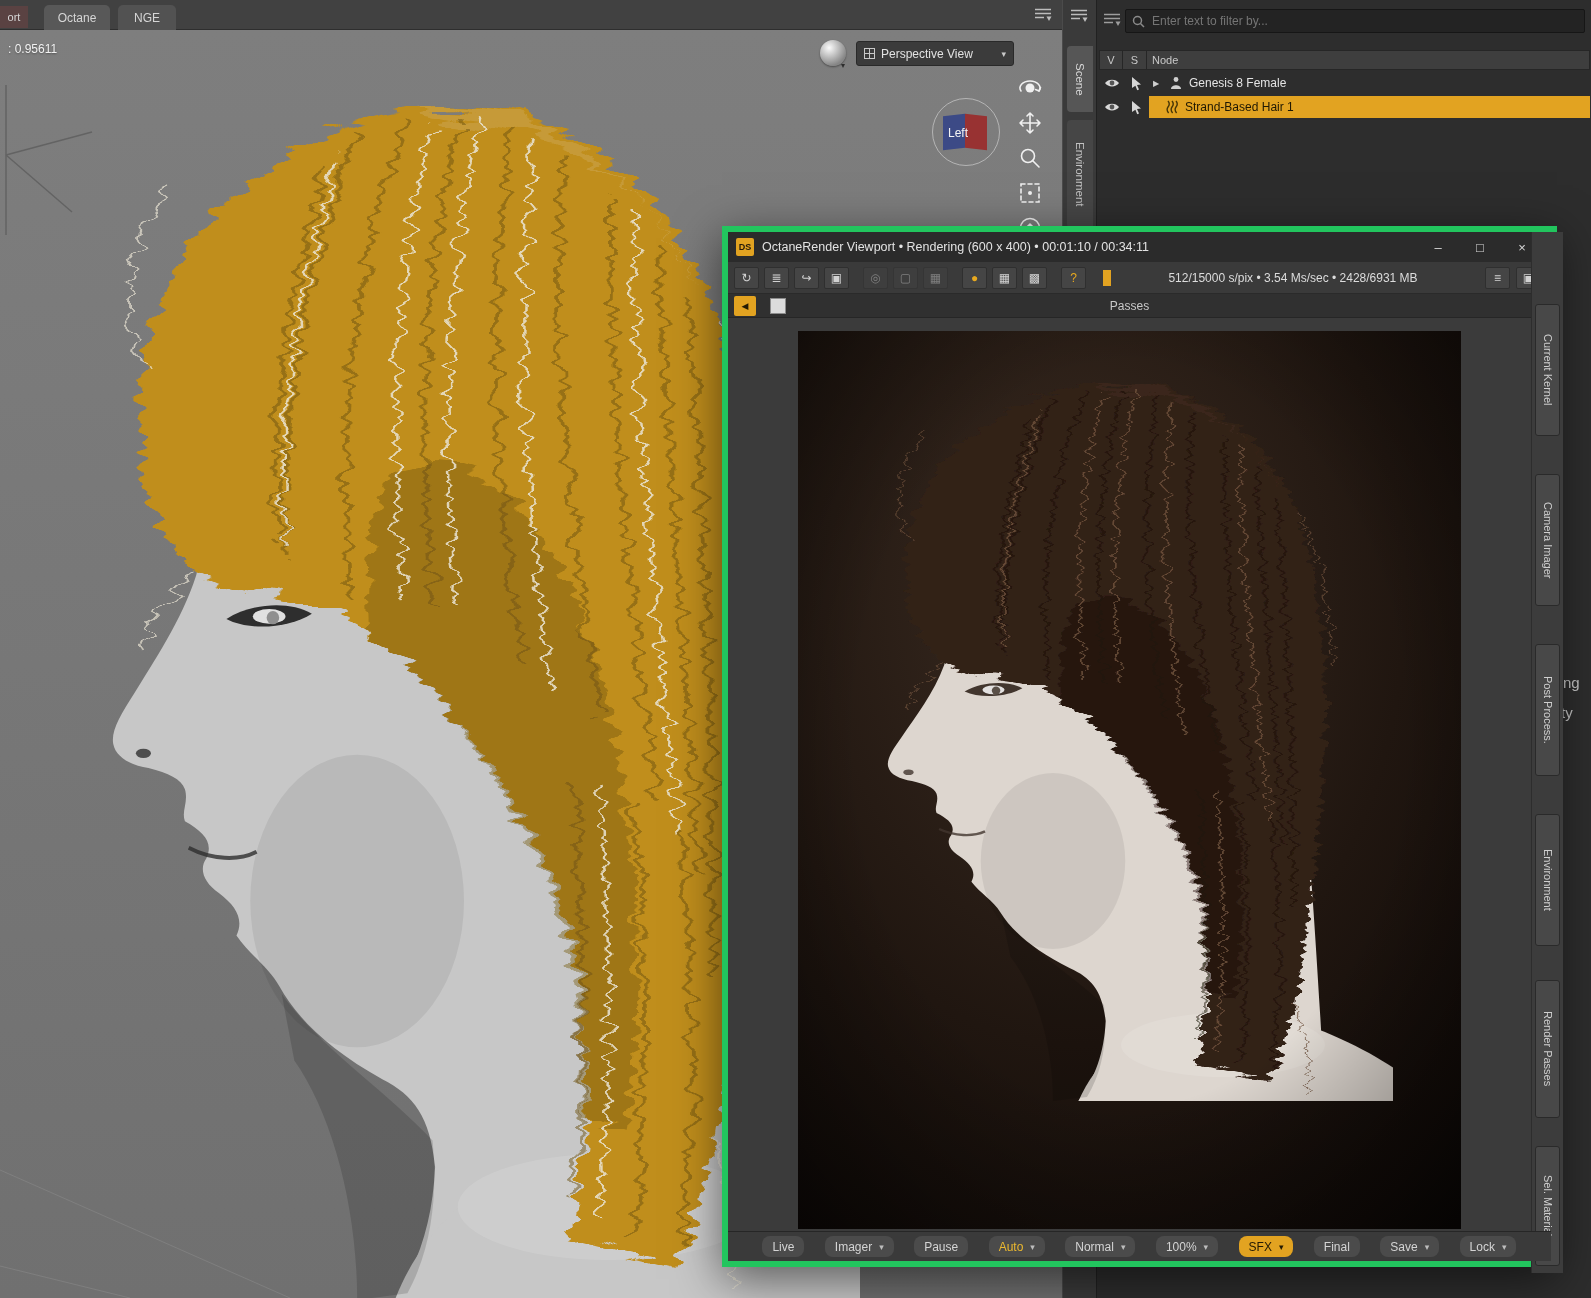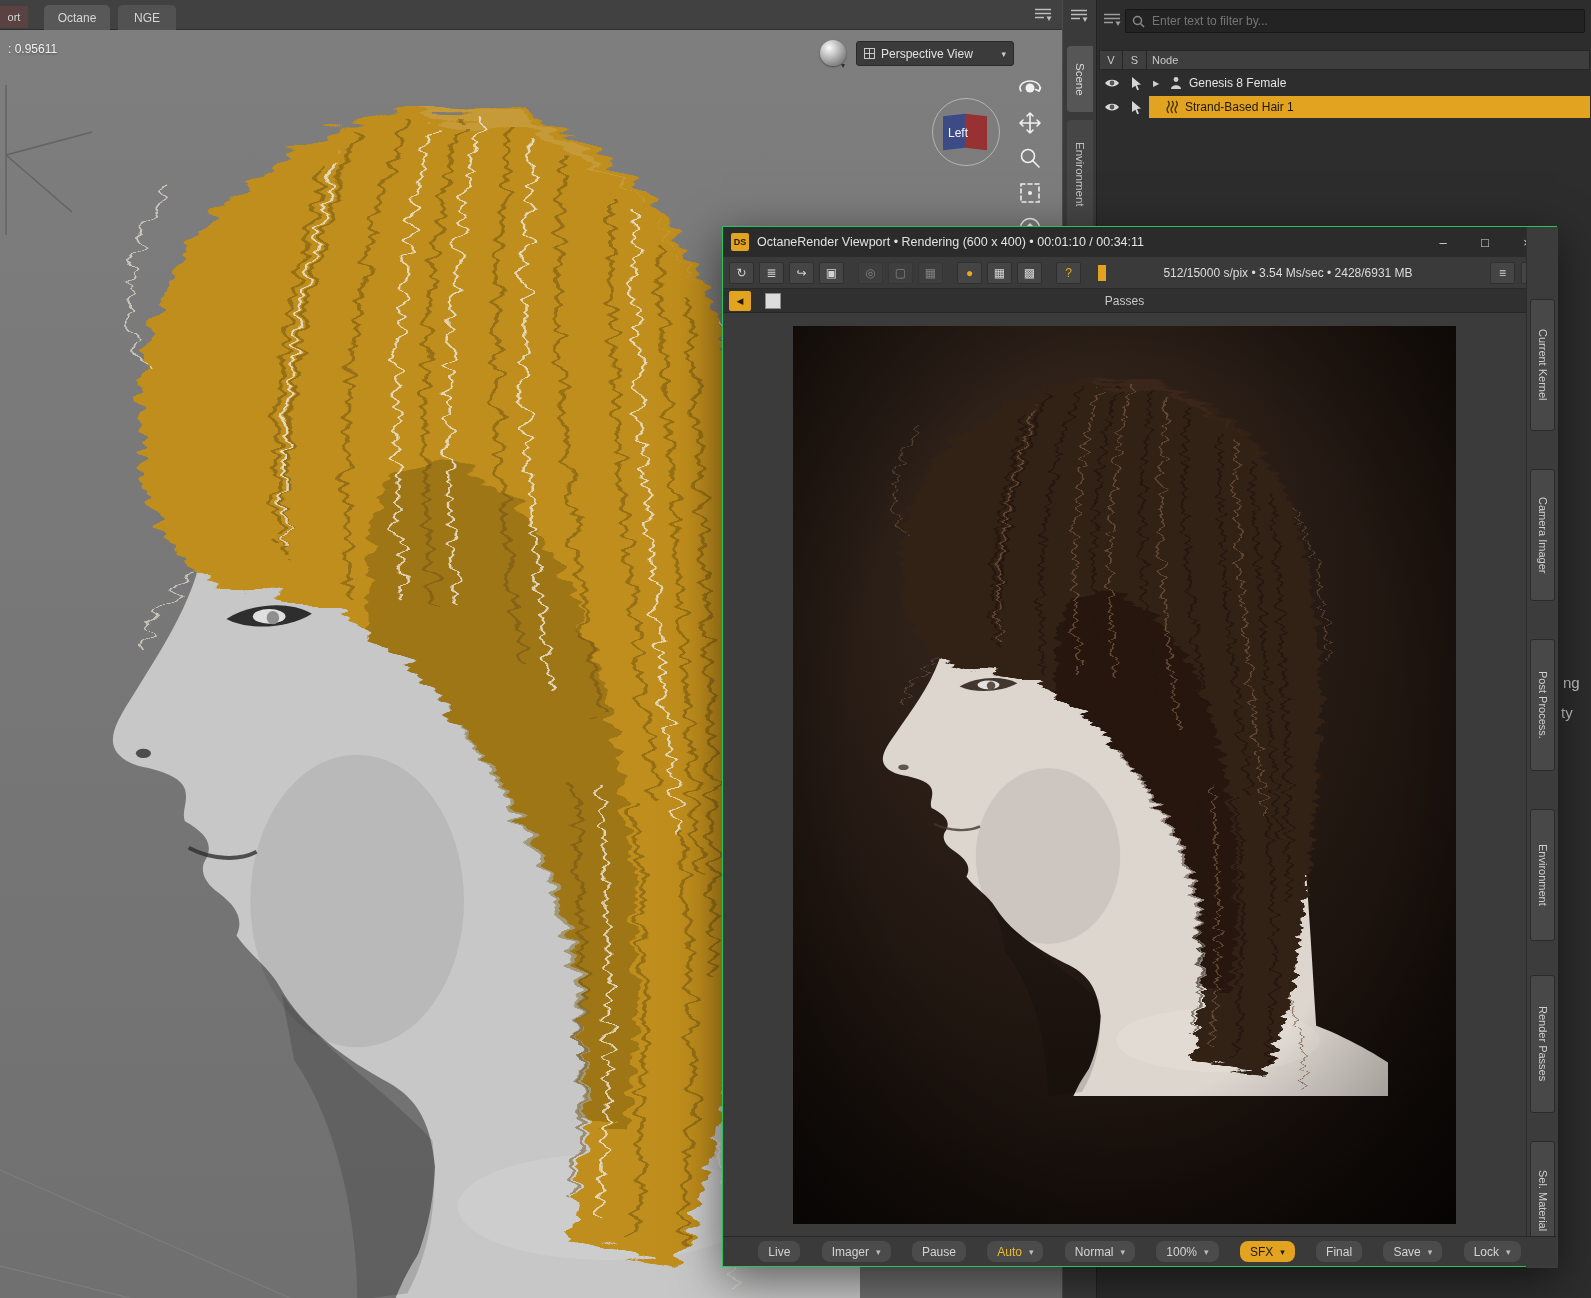--- a/index.html
+++ b/index.html
@@ -63,21 +63,21 @@
   #srow-1{top:94px;padding:4px 0 0 2px;gap:2px}
   .icw{width:22px;display:flex;justify-content:center;align-items:center}
   .expander{width:14px;text-align:center;color:#cfcfcf;font-size:8px}
   .rowlabel{color:#e4e4e4;margin-left:0}
   .selblock{height:22px;background:#e2a321;display:flex;align-items:center;gap:6px;flex:1;
             padding-left:16px;color:#1f1803}
   .edge{position:absolute;color:#c4c4c4;font-size:15px}
 
   
   #octwin{position:absolute;left:722px;top:226px;width:835px;height:1041px;background:#3c3c3c;
-          border:1px solid #22c55e;box-shadow:0 12px 44px rgba(0,0,0,.55);z-index:10}
+          border:6px solid #22c55e;box-shadow:0 12px 44px rgba(0,0,0,.55);z-index:10}
   .titlebar{position:absolute;left:0;top:0;right:0;height:30px;background:#2b2b2b;display:flex;
             align-items:center;gap:8px;padding:0 8px}
   .badge{width:18px;height:18px;background:#e2a321;border-radius:2px;color:#24190a;font-size:9px;
          font-weight:bold;display:flex;align-items:center;justify-content:center;flex:none}
   .wtitle{color:#e2e2e2;font-size:12.5px;white-space:nowrap}
   .wbtns{margin-left:auto;display:flex}
   .wbtn{width:42px;height:28px;display:flex;align-items:center;justify-content:center;color:#d8d8d8;font-size:13px}
   .toolbar{position:absolute;left:0;top:30px;right:0;height:32px;background:#3a3a3a;border-bottom:1px solid #2a2a2a;
            display:flex;align-items:center;gap:5px;padding:0 6px}
   .tico{width:25px;height:22px;background:#454545;border:1px solid #2f2f2f;border-radius:2px;color:#d2d2d2;

